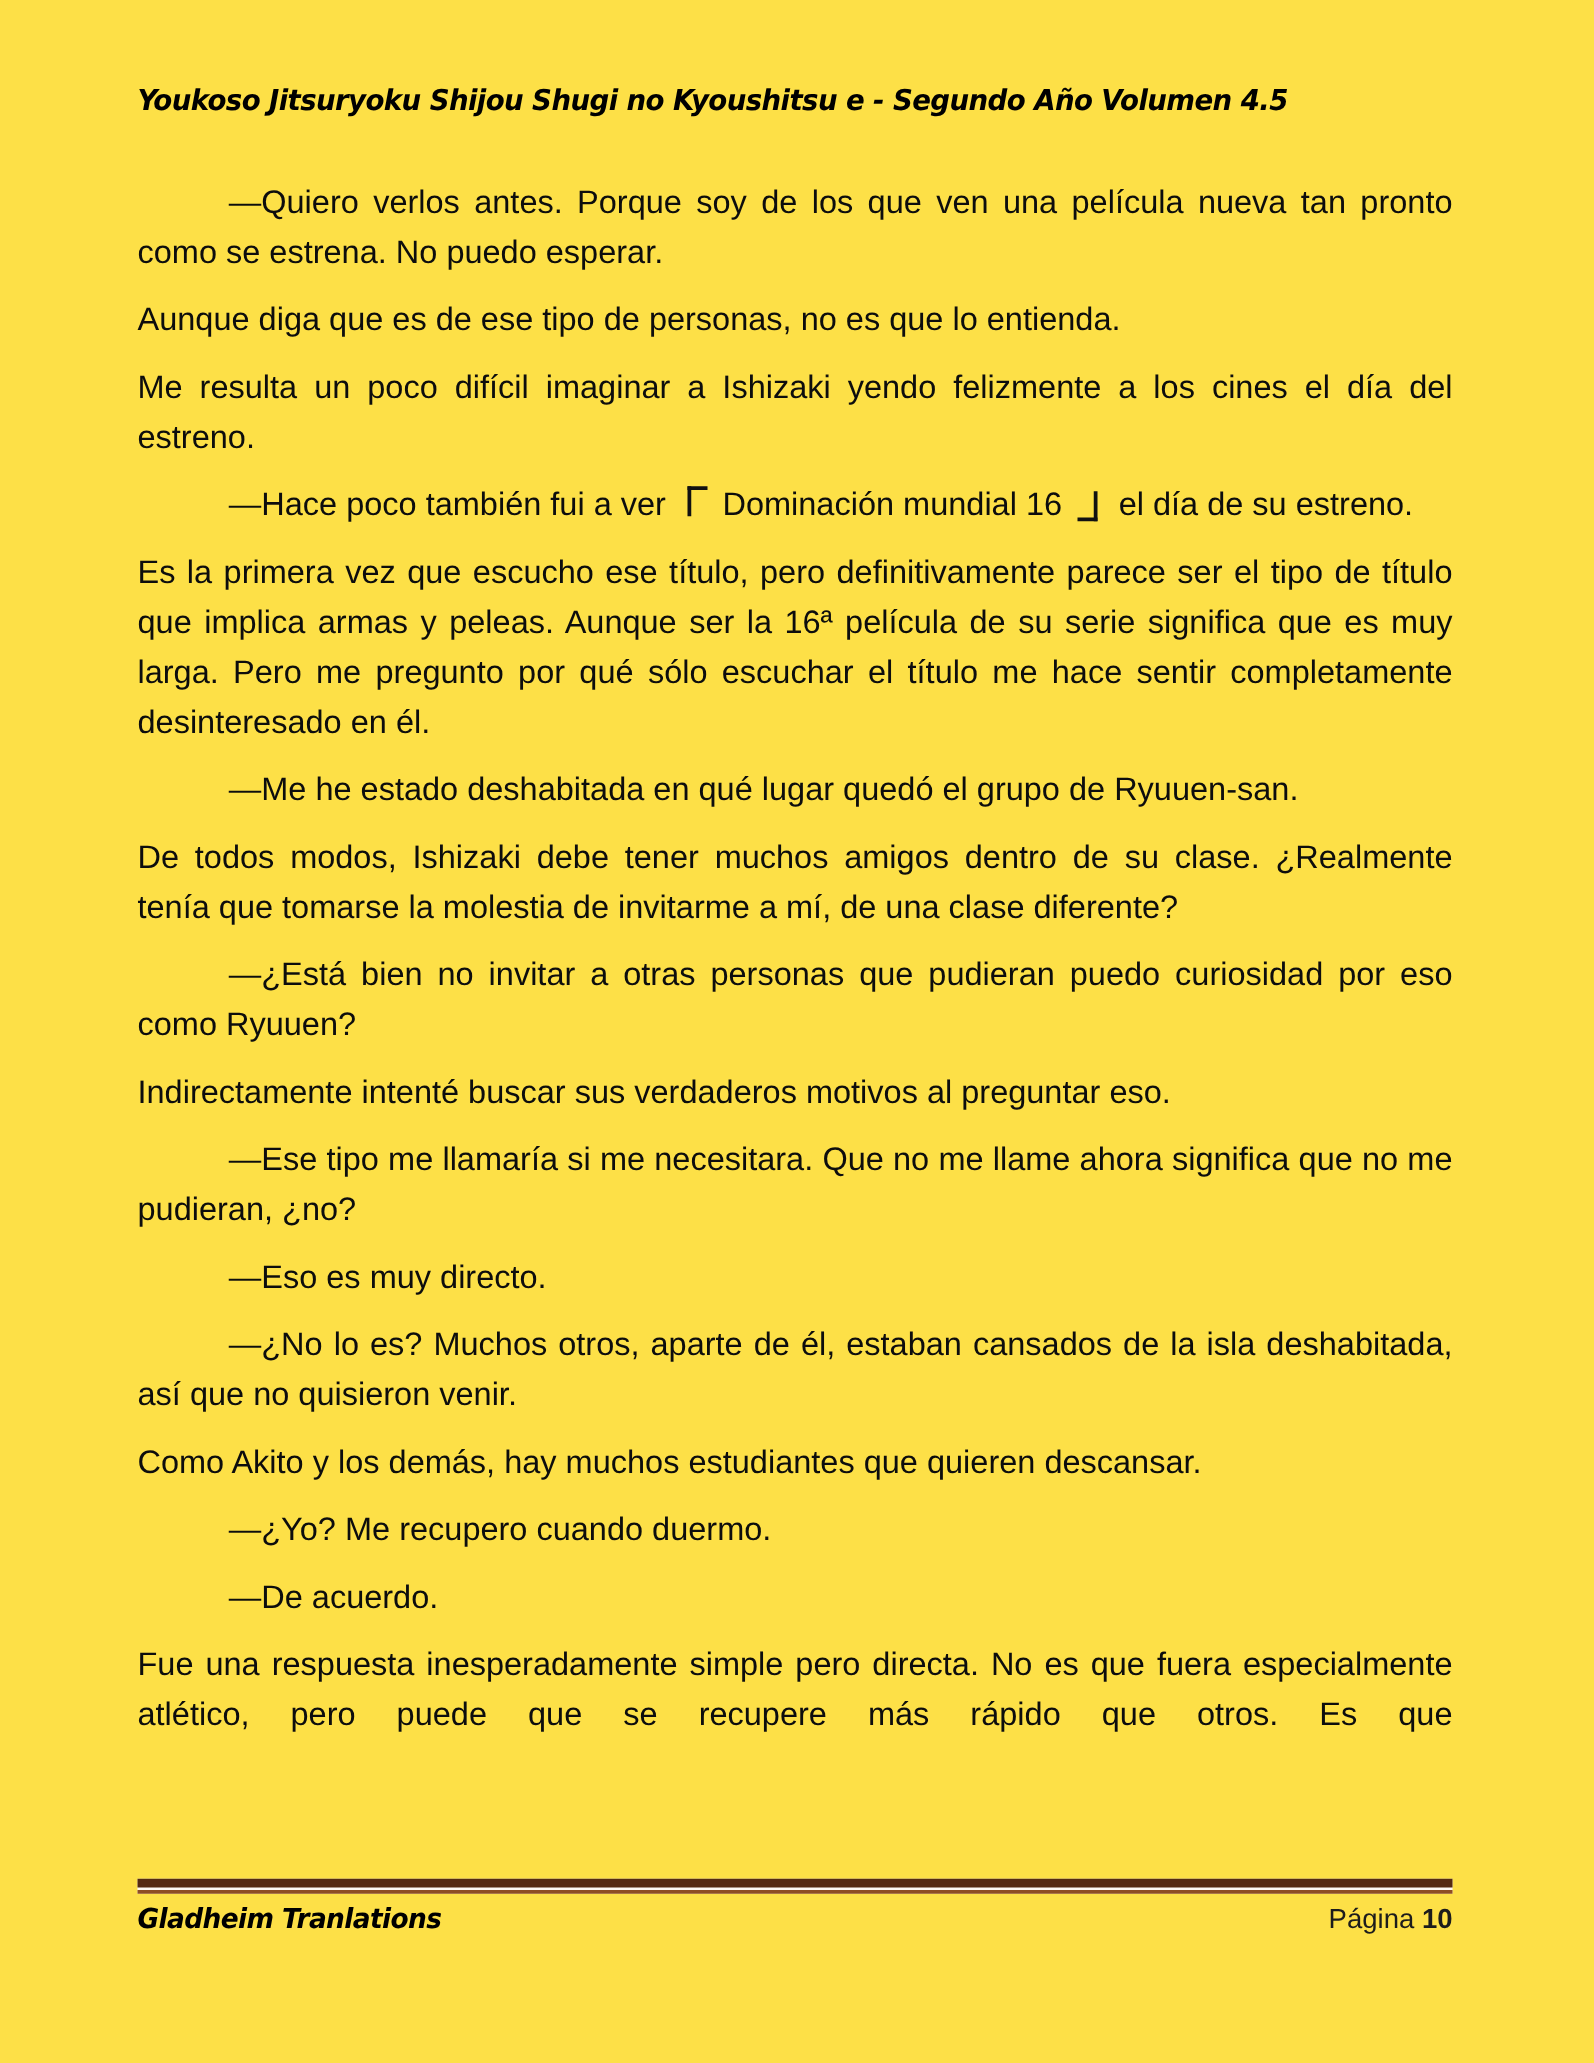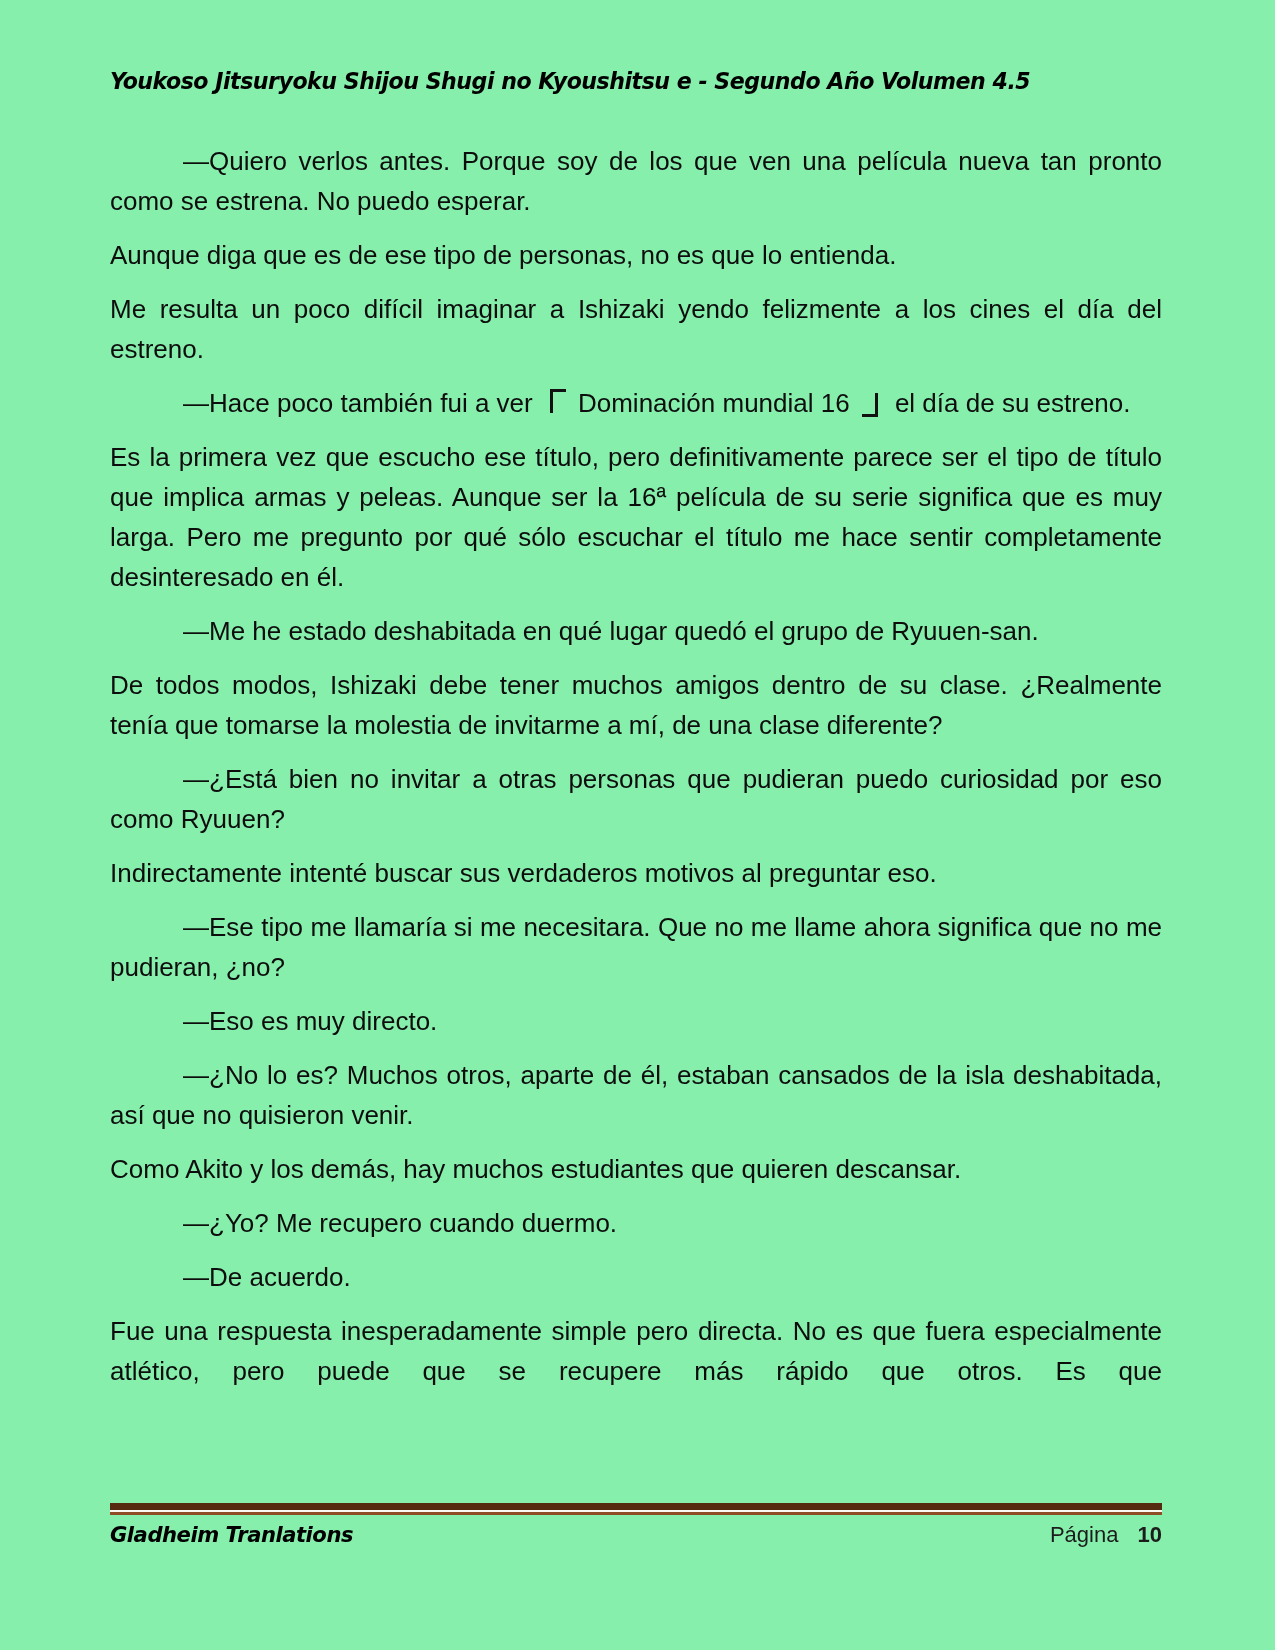--- a/index.html
+++ b/index.html
@@ -1,19 +1,19 @@
 <!DOCTYPE html>
 <html><head>
 <meta charset="utf-8">
 <style>
   html,body{margin:0;padding:0;background:#e9e9e9;}
   .page{
     position:relative;
     width:1275px;height:1650px;
-    background:#86efac;
+    background:#fde047;
     margin:0 auto;
     overflow:hidden;
     font-family:"Liberation Sans","DejaVu Sans",sans-serif;
     color:#0d0d0d;
   }
   
   .header{
     position:absolute;left:110px;top:68px;width:1052px;
   }
   .header-title{
@@ -64,21 +64,21 @@
   }
   .brand{
     font-family:"DejaVu Sans","Liberation Sans",sans-serif;
     font-weight:bold;font-style:italic;
     font-size:22px;letter-spacing:-0.5px;color:#000;
     display:inline-block;transform:scaleX(0.96);transform-origin:left center;
   }
   .pagenum{
     font-size:22px;color:#1c1c1c;letter-spacing:0;
   }
-  .pagenum .num{font-weight:bold;margin-left:13px;}
+  .pagenum .num{font-weight:bold;}
 </style>
 </head>
 <body>
 
 <div class="page">
 
   <div class="header">
     <span class="header-title">Youkoso Jitsuryoku Shijou Shugi no Kyoushitsu e - Segundo Año Volumen 4.5</span>
   </div>
 

